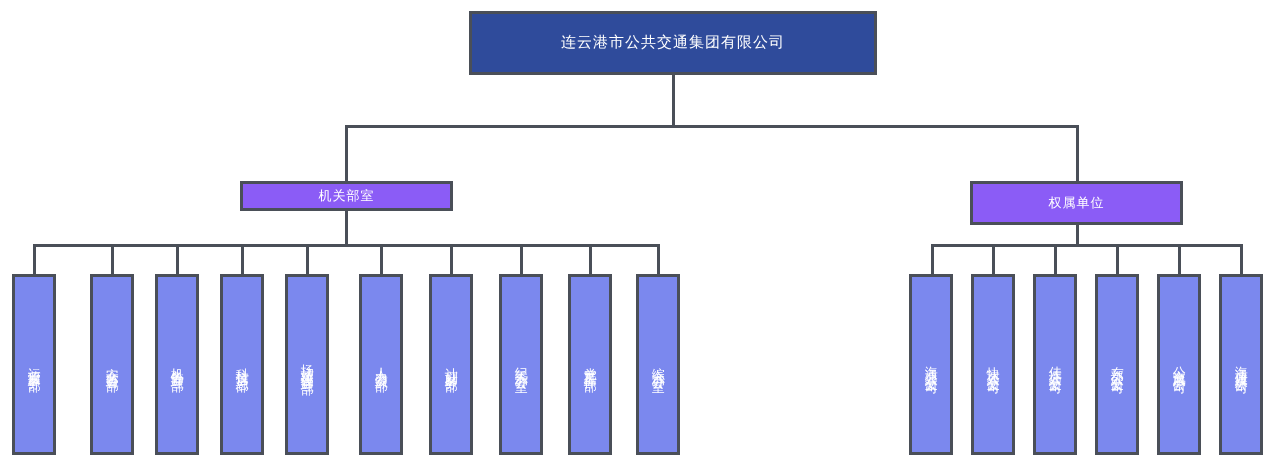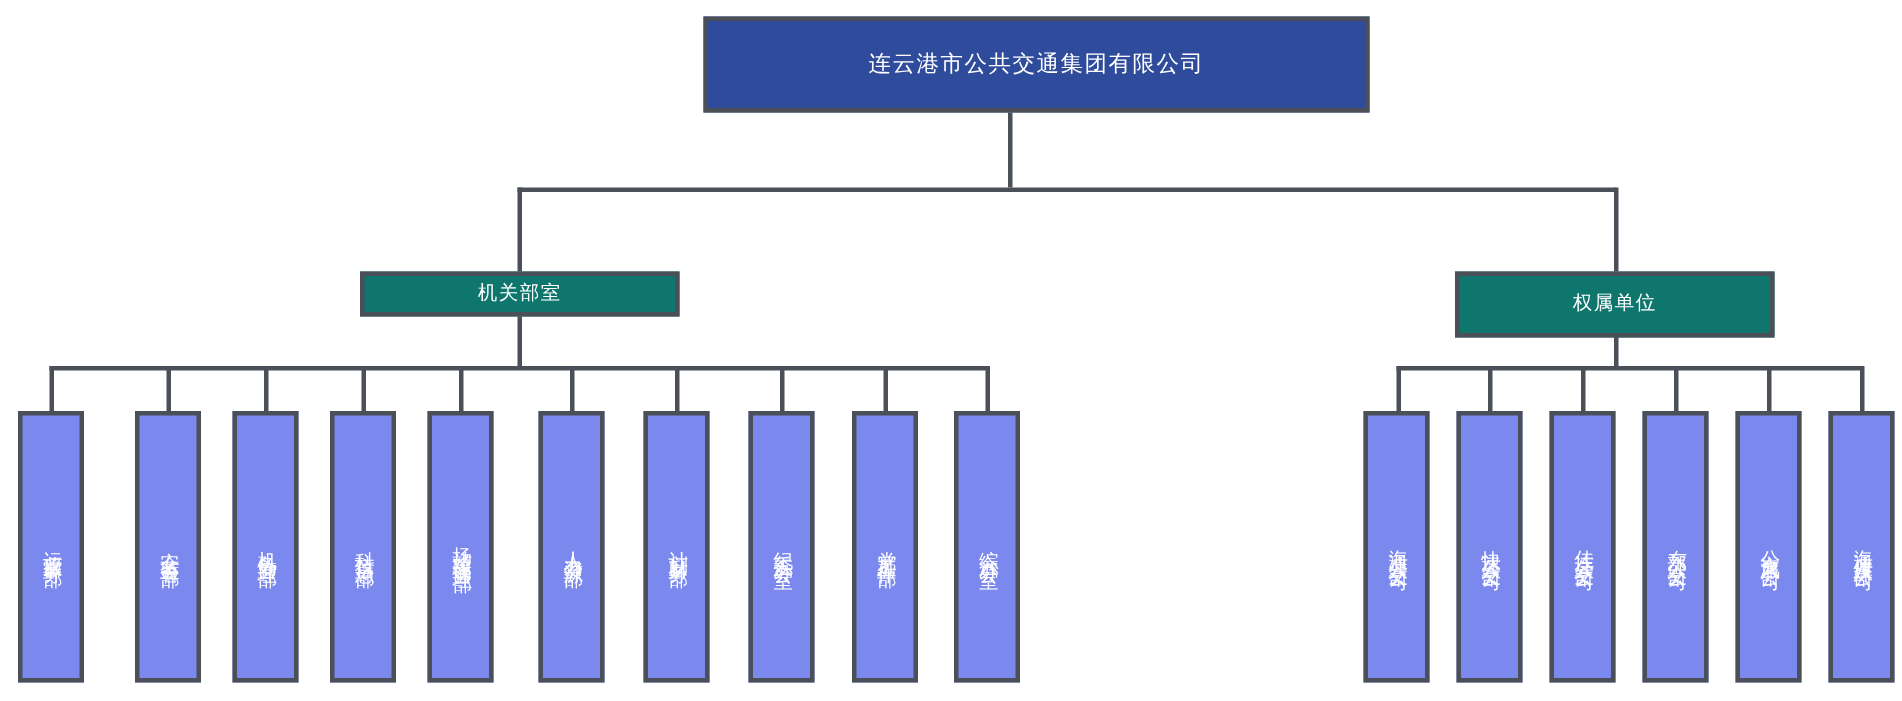--- a/index.html
+++ b/index.html
@@ -42,21 +42,21 @@
 
   
   .node.root {
     background: #2f4b9b;
     font-size: 15px;
     letter-spacing: 1px;
   }
 
   
   .node.branch {
-    background: #0f766e;
+    background: #8b5cf6;
     font-size: 13px;
     letter-spacing: 1px;
   }
 
   
   .node.leaf {
     background: #7b88ee;
     font-size: 13px;
     writing-mode: vertical-rl;
     text-orientation: upright;
@@ -100,21 +100,21 @@
   <div class="line line-v" style="left:589px; top:244px; height:30px;"></div>
   <div class="line line-v" style="left:657px; top:244px; height:30px;"></div>
 
   <div class="line line-v" style="left:931px;  top:244px; height:30px;"></div>
   <div class="line line-v" style="left:992px;  top:244px; height:30px;"></div>
   <div class="line line-v" style="left:1054px; top:244px; height:30px;"></div>
   <div class="line line-v" style="left:1116px; top:244px; height:30px;"></div>
   <div class="line line-v" style="left:1178px; top:244px; height:30px;"></div>
   <div class="line line-v" style="left:1240px; top:244px; height:30px;"></div>
 
-  <div class="node root" style="left:469px; top:11px; width:444px; height:64px;">
+  <div class="node root" style="left:469px; top:11px; width:408px; height:64px;">
     <span class="label">连云港市公共交通集团有限公司</span>
   </div>
 
   <div class="node branch" style="left:240px; top:181px; width:213px; height:30px;">
     <span class="label">机关部室</span>
   </div>
 
   <div class="node branch" style="left:970px; top:181px; width:213px; height:44px;">
     <span class="label">权属单位</span>
   </div>

